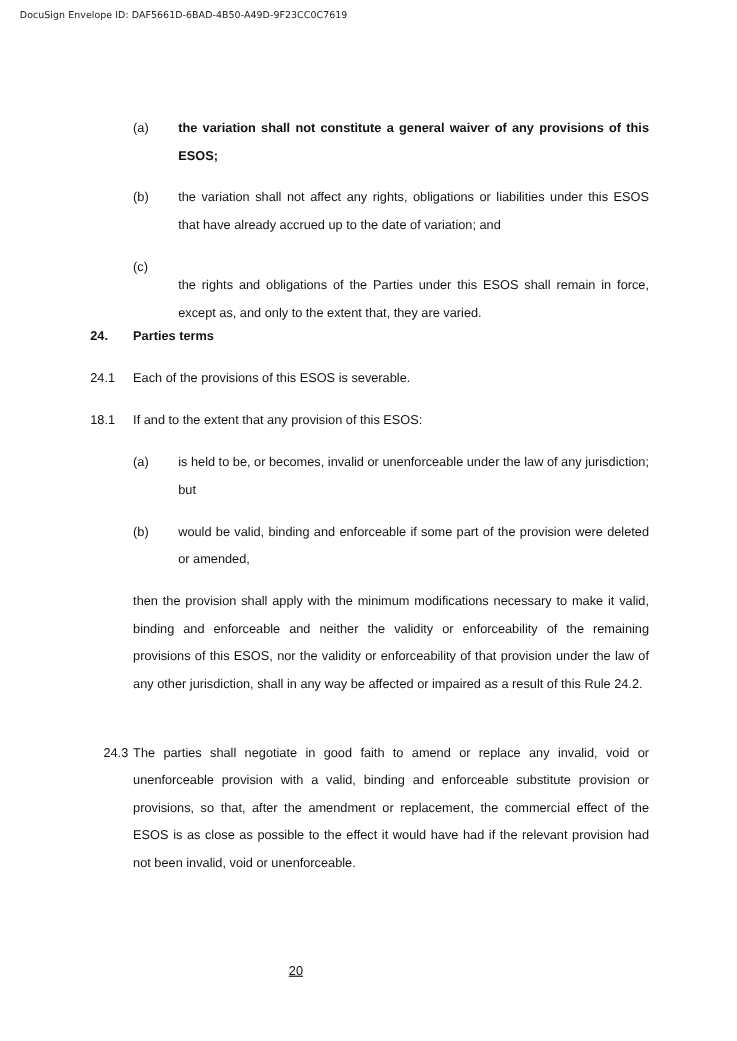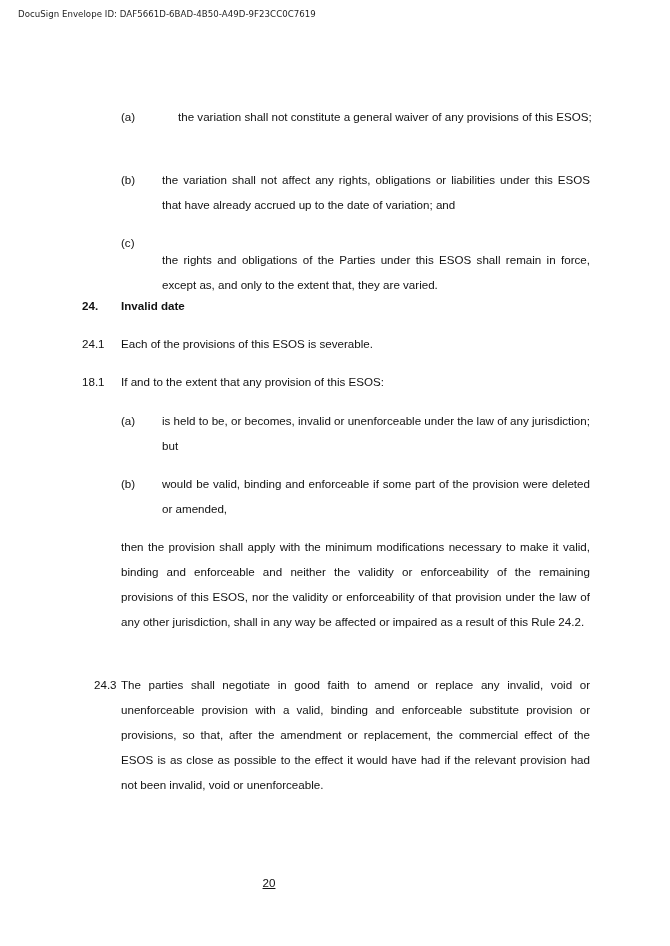--- a/index.html
+++ b/index.html
@@ -51,30 +51,30 @@
     }
   </style>
 </head>
 <body>
 
 <div class="envelope">DocuSign Envelope ID: DAF5661D-6BAD-4B50-A49D-9F23CC0C7619</div>
 
 <div class="doc">
 
   <div class="num" style="left:121px; top:104px;">(a)</div>
-  <div class="text" style="left:178px; top:104px; width:428px;">the variation shall not constitute a general waiver of any provisions of this ESOS;</div>
+  <div class="text" style="left:162px; top:104px; width:428px;font-weight:bold;">the variation shall not constitute a general waiver of any provisions of this ESOS;</div>
 
   <div class="num" style="left:121px; top:167px;">(b)</div>
   <div class="text" style="left:162px; top:167px; width:428px;">the variation shall not affect any rights, obligations or liabilities under this ESOS that have already accrued up to the date of variation; and</div>
 
   <div class="num" style="left:121px; top:230px;">(c)</div>
   <div class="text" style="left:162px; top:230px; width:428px;margin-top:17px;">the rights and obligations of the Parties under this ESOS shall remain in force, except as, and only to the extent that, they are varied.</div>
 
   <div class="num bold" style="left:82px; top:293px;">24.</div>
-  <div class="text bold" style="left:121px; top:293px; width:469px;">Invalid date</div>
+  <div class="text bold" style="left:121px; top:293px; width:469px;">Parties terms</div>
 
   <div class="num" style="left:82px; top:331px;">24.1</div>
   <div class="text" style="left:121px; top:331px; width:469px;">Each of the provisions of this ESOS is severable.</div>
 
   <div class="num" style="left:82px; top:369px;">18.1</div>
   <div class="text" style="left:121px; top:369px; width:469px;">If and to the extent that any provision of this ESOS:</div>
 
   <div class="num" style="left:121px; top:408px;">(a)</div>
   <div class="text" style="left:162px; top:408px; width:428px;">is held to be, or becomes, invalid or unenforceable under the law of any jurisdiction; but</div>
 

